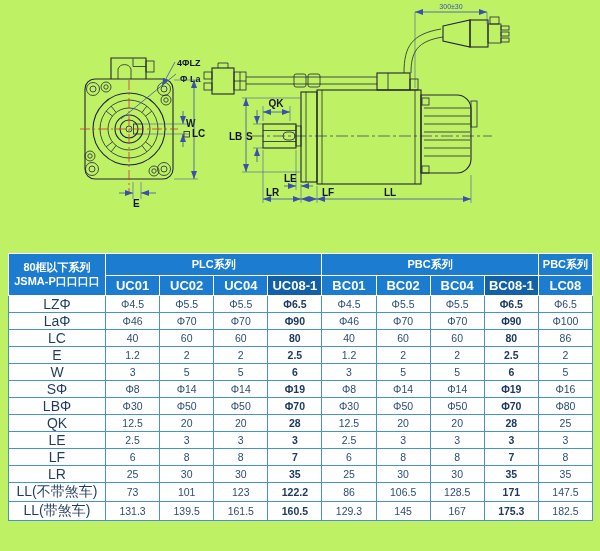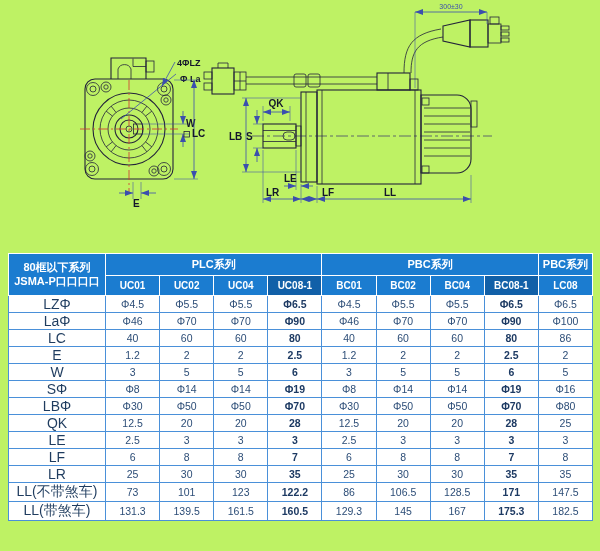--- a/index.html
+++ b/index.html
@@ -18,21 +18,21 @@
   .cld{stroke:#45466b;stroke-width:0.8;stroke-dasharray:12 3 3 3;}
 
   .table-wrap{position:absolute;left:8px;top:253px;width:585px;}
   table.spec{border-collapse:collapse;width:100%;table-layout:fixed;
              font-size:10.5px;border:1px solid #7f1d1d;}
   table.spec col.c0{width:97px;}
   table.spec th{background:#1b7cd0;color:#fff;font-weight:bold;
                 border:1px solid #ffffff;padding:0;text-align:center;}
   table.spec th.dark{background:#1160a8;}
   table.spec tr.hr1 th{height:21px;font-size:11px;}
-  table.spec tr.hr2 th{height:19px;font-size:10px;}
+  table.spec tr.hr2 th{height:19px;font-size:13px;}
   table.spec th.corner{font-size:10.5px;line-height:1.25;}
   table.spec tbody th{background:#fff;color:#1f3c5f;font-weight:normal;
                 border:1px solid #4a90d9;height:13.5px;font-size:14px;}
   table.spec td{border:1px solid #4a90d9;color:#2c4d77;text-align:center;
                 padding:0;height:13.5px;background:#fff;}
   table.spec td.em{font-weight:bold;color:#1d3a63;}
 
   .footnotes{position:absolute;left:10px;top:511px;color:#1a1a1a;
              font-size:11px;line-height:15px;font-weight:bold;}
 </style>

